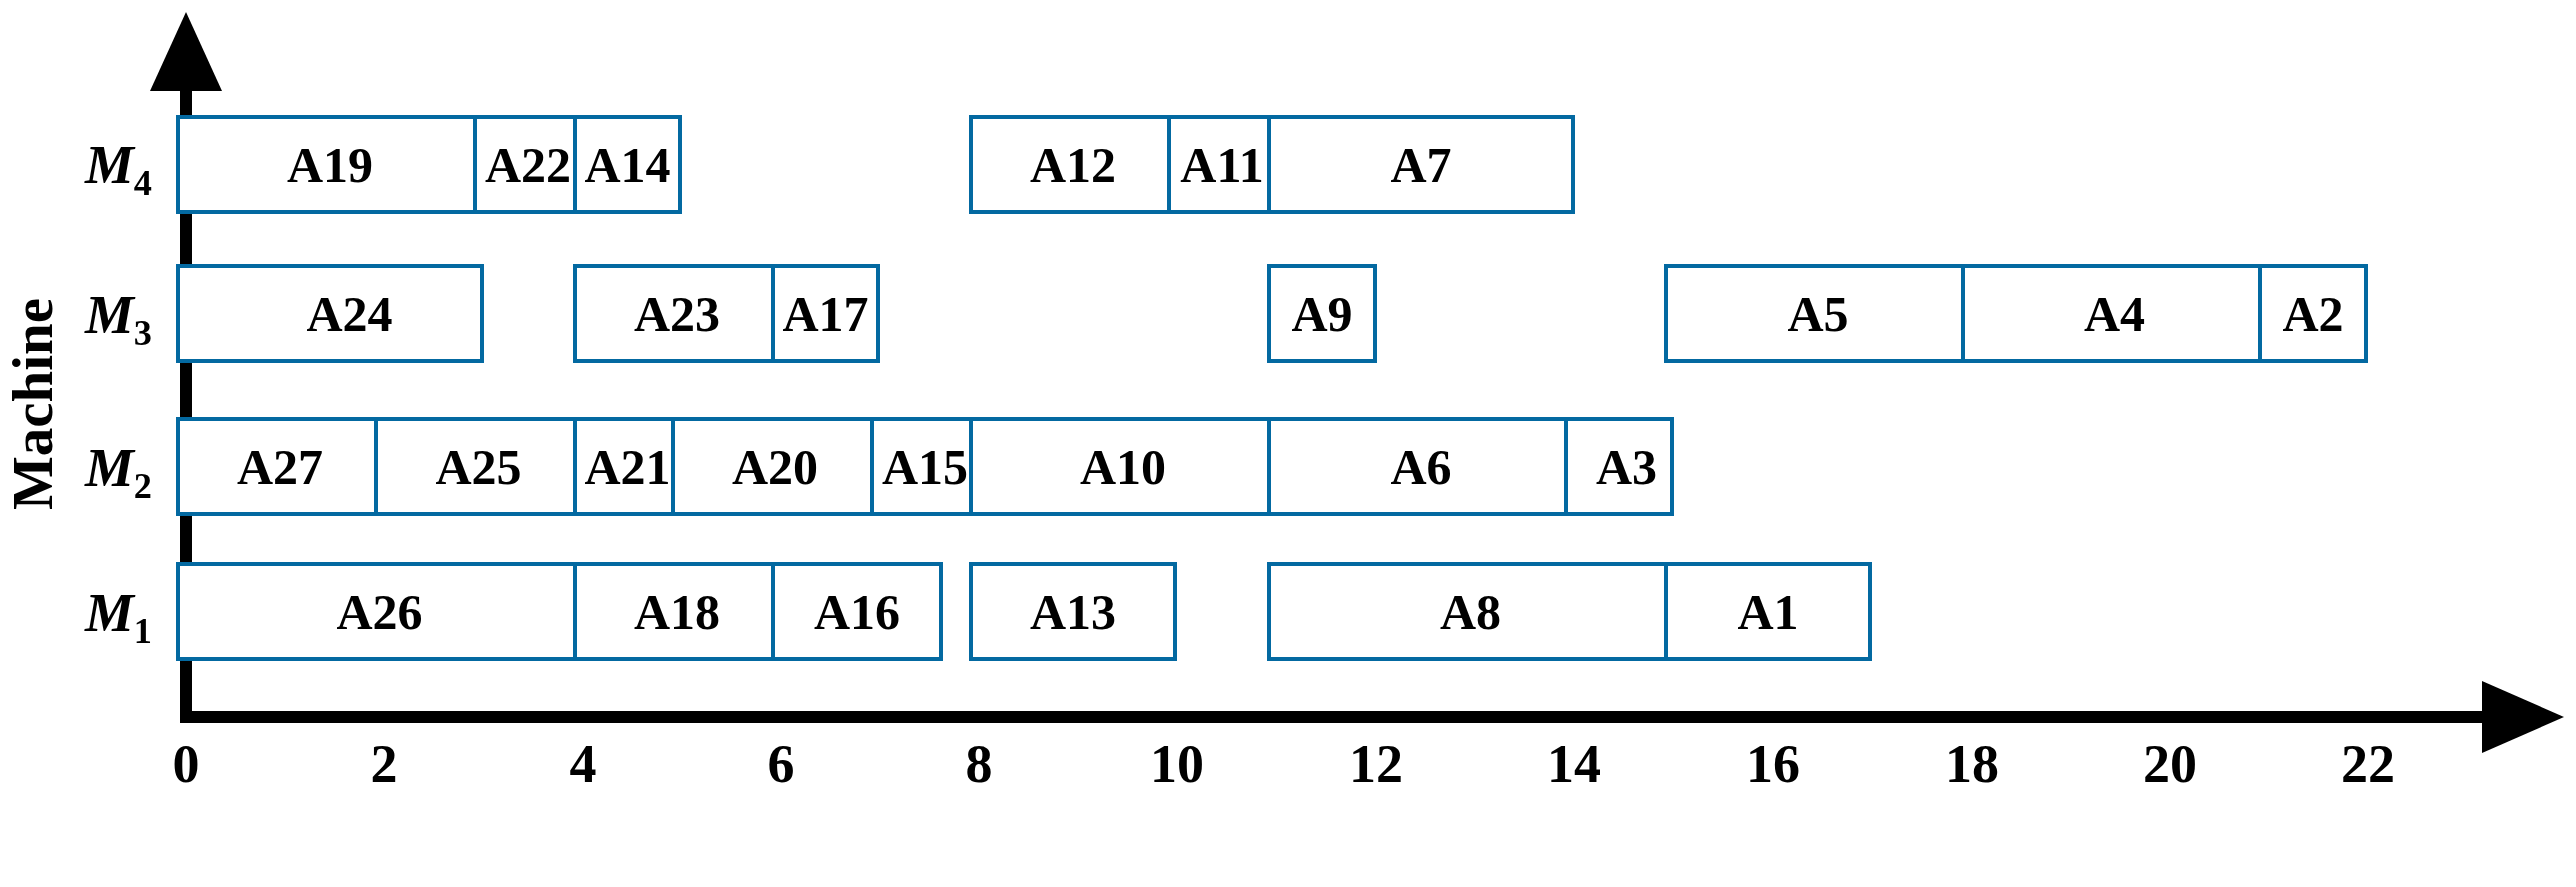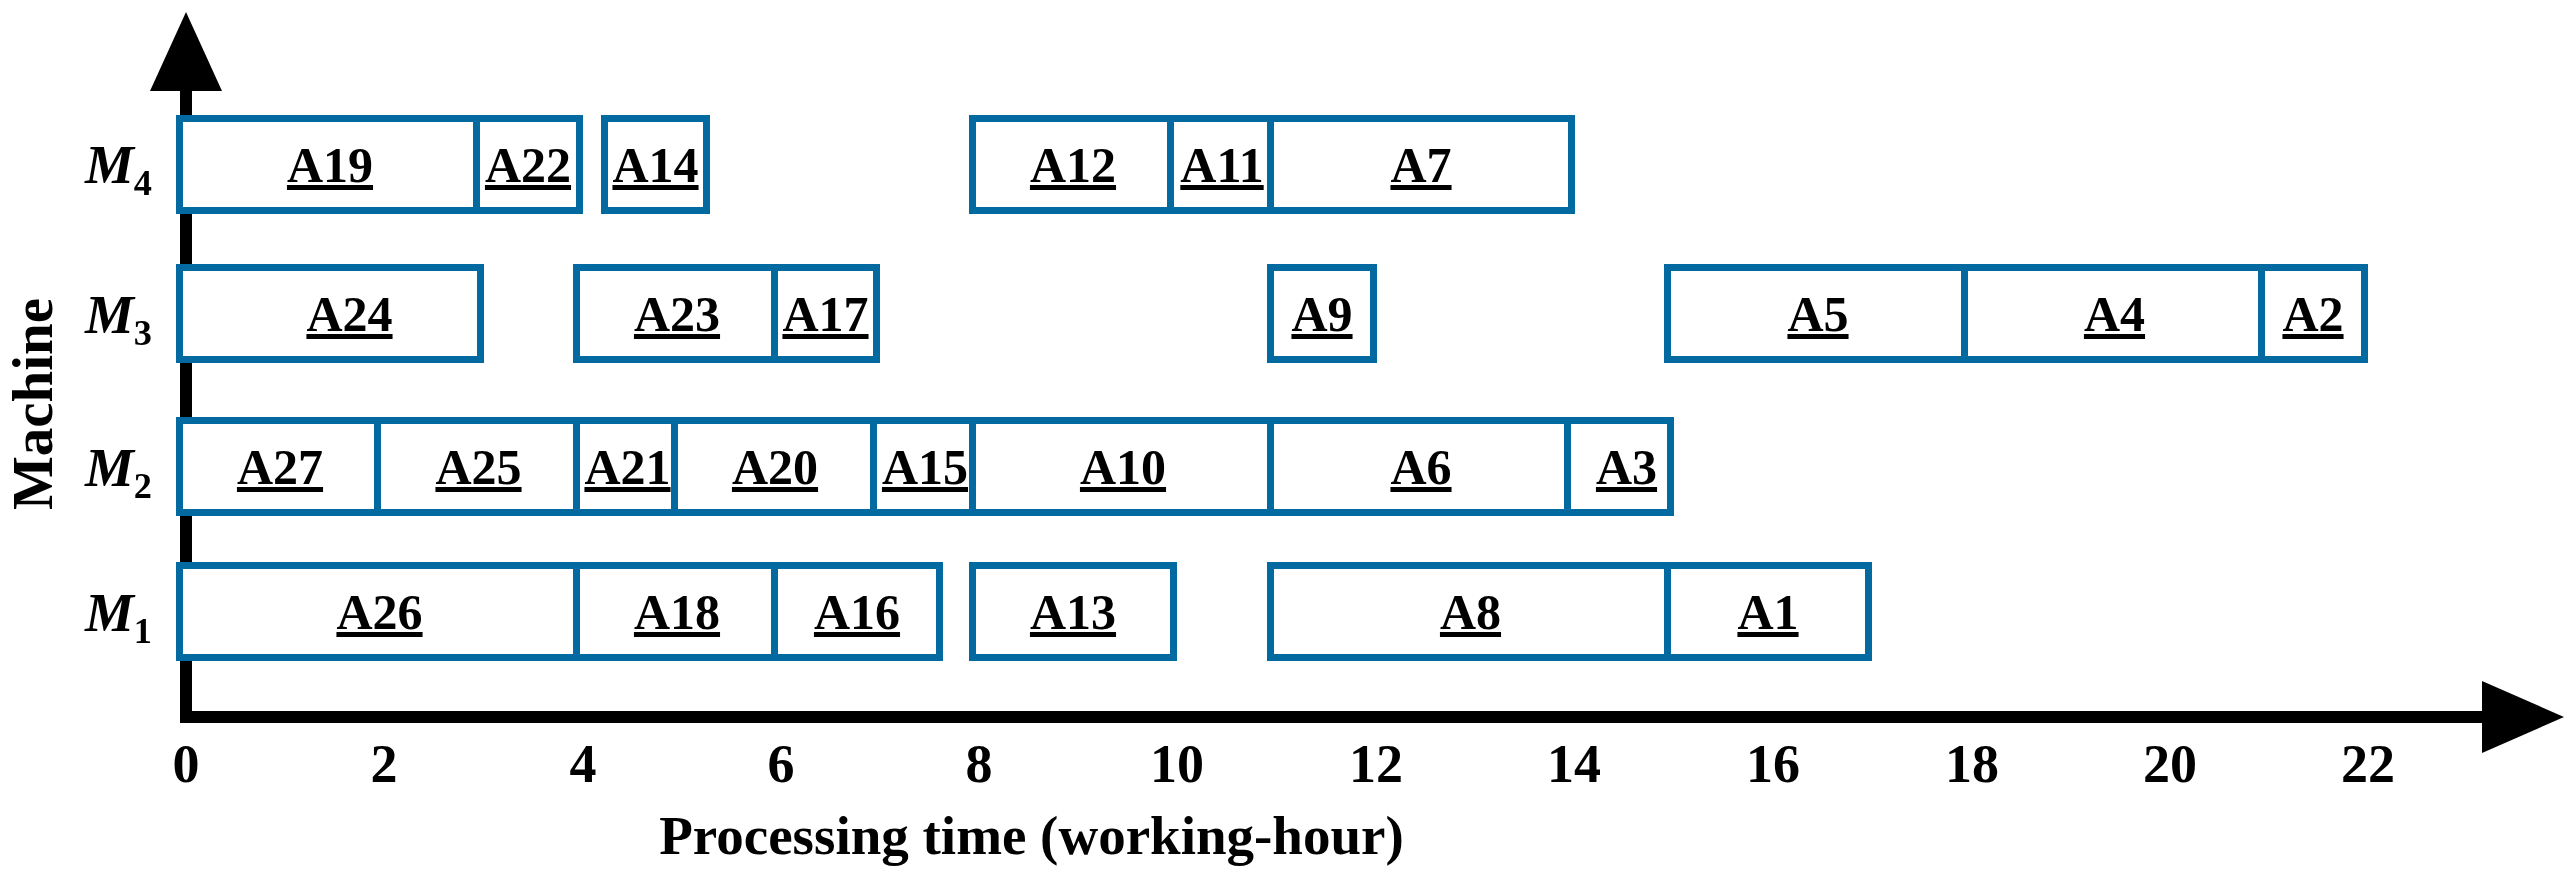--- a/index.html
+++ b/index.html
@@ -8,22 +8,22 @@
   #chart{position:absolute;left:0;top:0;width:2576px;height:887px;}
 
   .axis-line{position:absolute;background:#000;}
   .arrow{position:absolute;width:0;height:0;}
   #y-arrow{border-left:36px solid transparent;border-right:36px solid transparent;
            border-bottom:79px solid #000;}
   #x-arrow{border-top:36px solid transparent;border-bottom:36px solid transparent;
            border-left:82px solid #000;}
 
   .gantt-bar{position:absolute;height:99px;box-sizing:border-box;
-             border:7px solid #0369a1;background:#fff;
-             display:flex;align-items:center;justify-content:center;text-decoration:underline;}
+             border:4px solid #0369a1;background:#fff;
+             display:flex;align-items:center;justify-content:center;}
   .gantt-bar span{font-weight:bold;font-size:50px;line-height:1;white-space:nowrap;}
 
   .mlabel{position:absolute;left:0;width:152px;text-align:right;
           transform:translateY(-50%);font-weight:bold;font-size:55px;line-height:1;
           font-style:italic;white-space:nowrap;}
   .mlabel sub{font-style:normal;font-size:0.66em;line-height:0;}
 
   .xtick{position:absolute;width:134px;margin-left:-67px;text-align:center;
          top:737px;font-weight:bold;font-size:54px;line-height:1;}
 
@@ -36,31 +36,30 @@
 <body>
 
 <div id="chart">
 
   <div class="axis-line" id="y-axis-line" style="left:180px;top:42px;width:11.7px;height:681px;"></div>
   <div class="axis-line" id="x-axis-line" style="left:180px;top:711px;width:2303px;height:11.7px;"></div>
   <div class="arrow" id="y-arrow" style="left:150px;top:11.7px;"></div>
   <div class="arrow" id="x-arrow" style="left:2482px;top:681px;"></div>
 
   <div id="y-axis-label">Machine</div>
-  <div id="x-axis-label">Processing time (working-hour)</div>
 
   <div id="rows">
       <div class="mlabel" style="top: 164px;"><span>M</span><sub>4</sub></div>
       <div class="gantt-bar" style="left: 176px; top: 115px; width: 308px;">
         <span>A19</span>
       </div>
       <div class="gantt-bar" style="left: 473px; top: 115px; width: 110px; text-align: center;">
         <span>A22</span>
       </div>
-      <div class="gantt-bar" style="left: 573px; top: 115px; width: 109px; margin-left: 28px;">
+      <div class="gantt-bar" style="left: 573px; top: 115px; width: 109px;">
         <span>A14</span>
       </div>
       <div class="gantt-bar" style="left: 969px; top: 115px; width: 208px;">
         <span>A12</span>
       </div>
       <div class="gantt-bar" style="left: 1167px; top: 115px; width: 110px;">
         <span>A11</span>
       </div>
       <div class="gantt-bar" style="left: 1267px; top: 115px; width: 308px;">
         <span>A7</span>

